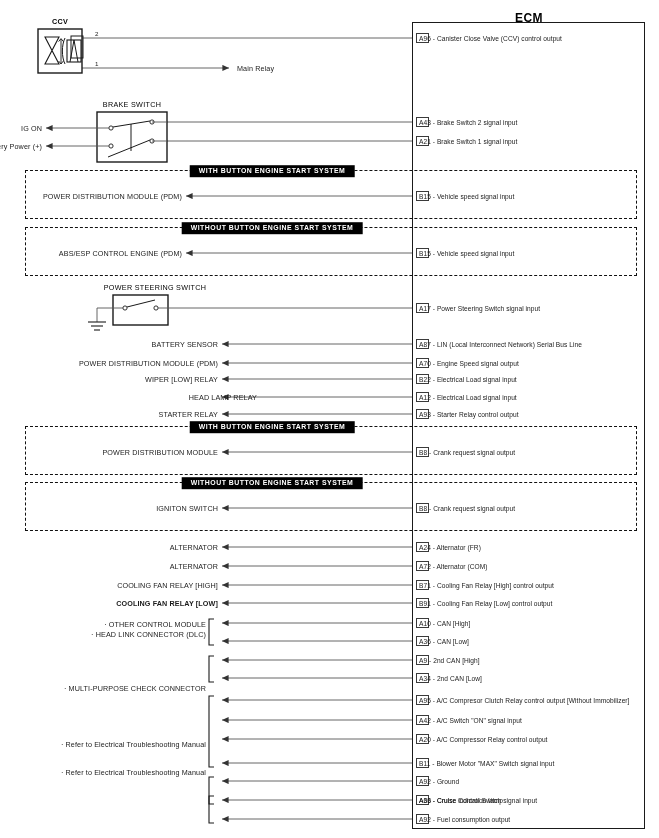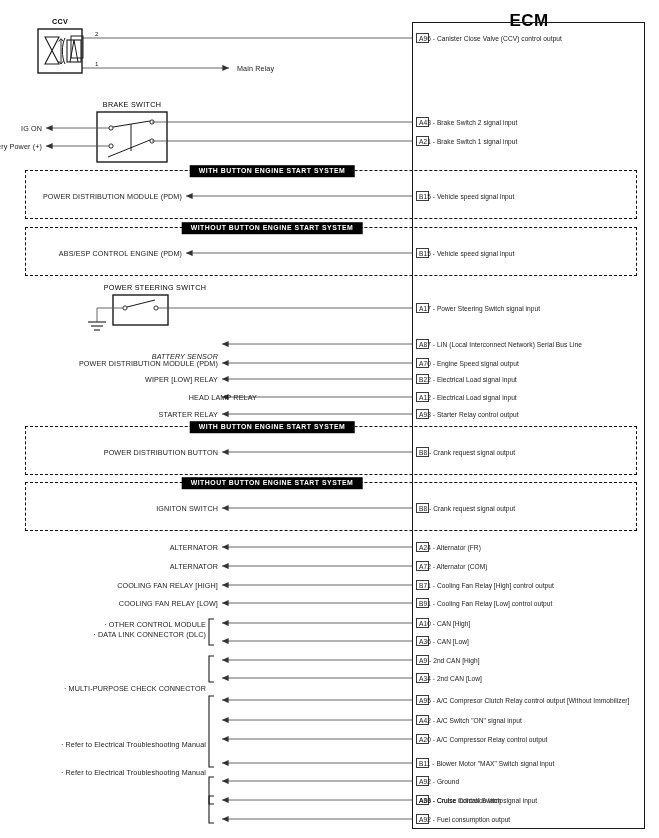--- a/index.html
+++ b/index.html
@@ -8,21 +8,21 @@
        color:#000;overflow:hidden;}
   #stage{position:absolute;left:0;top:0;width:659px;height:838px;}
   svg#wires{position:absolute;left:0;top:0;width:659px;height:838px;}
 
   .lbl{position:absolute;font-size:7.2px;line-height:9px;white-space:nowrap;
        letter-spacing:.12px;color:#1a1a1a;}
   .lbl.r{transform:translate(-100%,-50%);}
   .lbl.l{transform:translate(0,-50%);}
 
   .ecm-title{position:absolute;left:529px;top:11px;transform:translate(-50%,0);
-             font-size:17px;font-weight:bold;letter-spacing:.4px;}
+             font-size:12px;font-weight:bold;letter-spacing:.4px;}
 
   .ecm-box{position:absolute;left:412px;top:22px;width:233px;height:807px;
            border:1.1px solid #1a1a1a;box-sizing:border-box;background:transparent;}
 
   .pinrow{position:absolute;height:12px;display:flex;align-items:center;}
   .pinbox{width:12.5px;height:9.5px;border:1px solid #3a3a3a;box-sizing:border-box;
           background:#fff;position:relative;flex:0 0 auto;}
   .pintext{font-size:6.6px;white-space:nowrap;margin-left:-9.5px;
            letter-spacing:.05px;color:#1a1a1a;position:relative;z-index:2;}
 
@@ -176,36 +176,36 @@
 
   <div class="devlabel" style="left:132px;top:100px;">BRAKE SWITCH</div>
   <div class="lbl r" style="left:42px;top:128px;">IG ON</div>
   <div class="lbl r" style="left:42px;top:146px;">Battery Power (+)</div>
 
   <div class="devlabel" style="left:141px;top:283px;padding-left:28px;">POWER STEERING SWITCH</div>
 
   <div class="lbl r" style="left:182px;top:196px;">POWER DISTRIBUTION MODULE (PDM)</div>
   <div class="lbl r" style="left:182px;top:253px;">ABS/ESP CONTROL ENGINE (PDM)</div>
 
-  <div class="lbl r" style="left:218px;top:356px;font-style:italic;">BATTERY SENSOR</div>
+  <div class="lbl r" style="left:218px;top:344px;">BATTERY SENSOR</div>
   <div class="lbl r" style="left:218px;top:363px;">POWER DISTRIBUTION MODULE (PDM)</div>
   <div class="lbl r" style="left:218px;top:379px;">WIPER [LOW] RELAY</div>
   <div class="lbl r" style="left:218px;top:397px;margin-left:39px;">HEAD LAMP RELAY</div>
   <div class="lbl r" style="left:218px;top:414px;">STARTER RELAY</div>
 
-  <div class="lbl r" style="left:218px;top:452px;">POWER DISTRIBUTION BUTTON</div>
+  <div class="lbl r" style="left:218px;top:452px;">POWER DISTRIBUTION MODULE</div>
   <div class="lbl r" style="left:218px;top:508px;">IGNITON SWITCH</div>
 
   <div class="lbl r" style="left:218px;top:547px;">ALTERNATOR</div>
   <div class="lbl r" style="left:218px;top:566px;">ALTERNATOR</div>
   <div class="lbl r" style="left:218px;top:585px;">COOLING FAN RELAY [HIGH]</div>
-  <div class="lbl r" style="left:218px;top:603px;">COOLING FAN RELAY [LOW]</div>
+  <div class="lbl r" style="left:218px;top:603px;font-weight:bold;">COOLING FAN RELAY [LOW]</div>
 
   <div class="lbl r" style="left:206px;top:624px;">· OTHER CONTROL MODULE</div>
-  <div class="lbl r" style="left:206px;top:634px;">· DATA LINK CONNECTOR (DLC)</div>
+  <div class="lbl r" style="left:206px;top:634px;">· HEAD LINK CONNECTOR (DLC)</div>
 
   <div class="lbl r" style="left:206px;top:688px;">· MULTI-PURPOSE CHECK CONNECTOR</div>
 
   <div class="lbl r" style="left:206px;top:744px;">· Refer to Electrical Troubleshooting Manual</div>
   <div class="lbl r" style="left:206px;top:772px;">· Refer to Electrical Troubleshooting Manual</div>
   <div class="lbl r" style="left:206px;top:843px;text-align:center;">CLUSTER</div>
 
   <div id="pinlayer">
       <div class="pinrow" style="left: 416px; top: 32px;">
         <span class="pinbox"></span>

